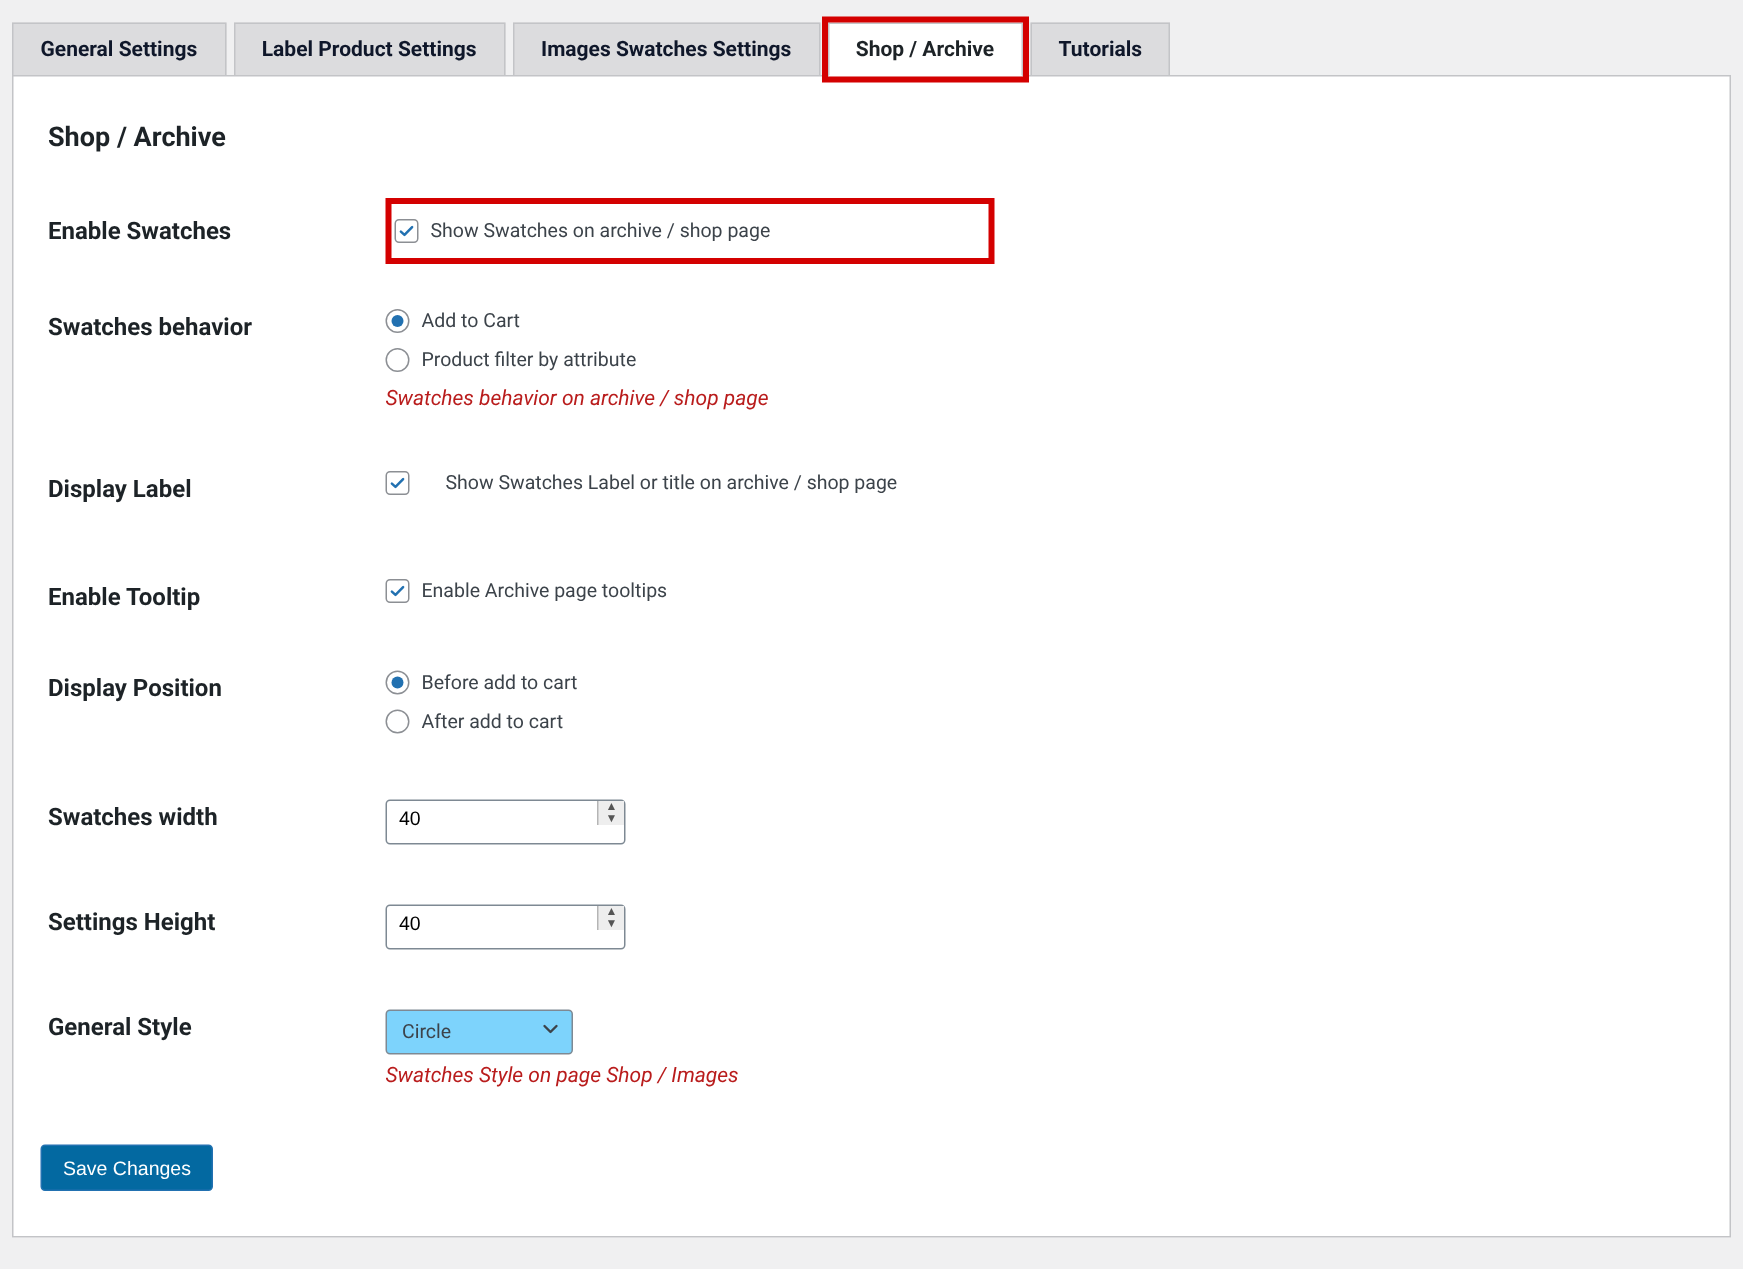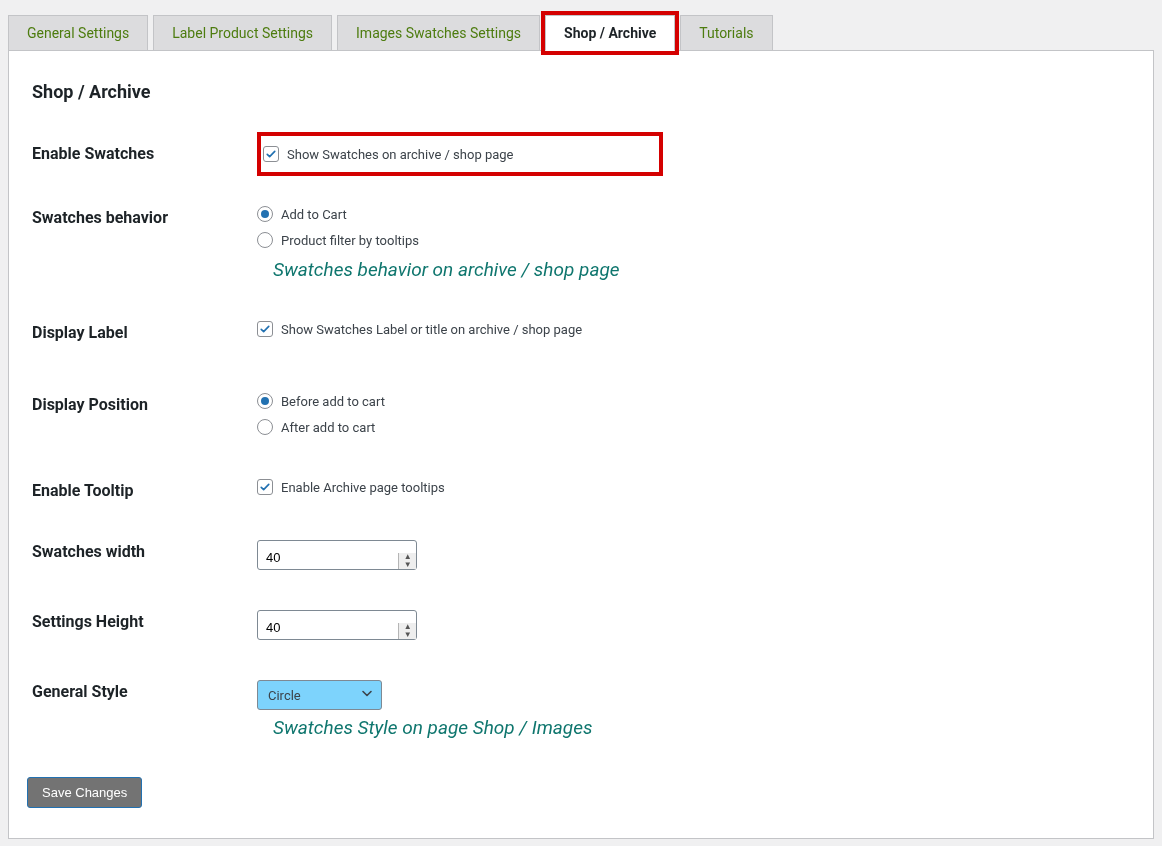--- a/index.html
+++ b/index.html
@@ -16,24 +16,24 @@
   .nav-tabs {
     display: flex;
     align-items: flex-end;
     margin: 0;
     padding: 0;
     list-style: none;
   }
   .nav-tab {
     background: #dcdcde;
     border: 1px solid #c3c4c7;
-    color: #4d7c0f;
+    color: #0f172a;
     padding: 9px 18px;
     font-size: 14px;
-    font-weight: 400;
+    font-weight: 700;
     margin-right: 5px;
     margin-bottom: -1px;
     cursor: pointer;
     position: relative;
   }
   .nav-tab.active {
     background: #fff;
     border-bottom-color: #fff;
     color: #1d2327;
     z-index: 2;
@@ -93,36 +93,35 @@
   }
   .checkbox { border-radius: 3px; }
   .checkbox.checked svg { display: block; }
   .checkbox svg { display: none; width: 12px; height: 12px; }
   .radio { border-radius: 50%; }
   .radio.checked .radio-dot { display: block; }
   .radio-dot { display:none; width: 8px; height: 8px; border-radius:50%; background:#2271b1; }
 
   .desc {
     font-style: italic;
-    color: #0f766e;
+    color: #b91c1c;
     margin-top: 6px;
-    font-size: 19px;
-    margin-left: 16px;
+    font-size: 14px;
   }
 
   .highlight-box {
     position: relative;
     display: inline-block;
     padding: 14px 150px 14px 6px;
   }
   .highlight-box .highlight-red { inset: 0; }
 
   .num-input {
     display: flex;
-    align-items: flex-end;
+    align-items: flex-start;
     width: 160px;
     border: 1px solid #7e8993;
     border-radius: 3px;
     background: #fff;
     height: 30px;
   }
   .num-input input {
     border: none;
     outline: none;
     padding: 4px 8px;
@@ -159,21 +158,21 @@
   .select-chevron {
     position: absolute;
     right: 8px; top: 50%;
     transform: translateY(-50%);
     color: #3c434a;
   }
 
   .save-btn {
     margin-top: 8px;
     margin-left: 0;
-    background: #737373;
+    background: #0369a1;
     color: #fff;
     border: 1px solid #2271b1;
     border-radius: 3px;
     padding: 7px 14px;
     font-size: 13px;
     cursor: pointer;
   }
 </style>
 </head>
 <body>
@@ -218,71 +217,71 @@
         <th>Swatches behavior</th>
         <td>
           <div class="radio-row">
             <span class="radio checked">
                   <span class="radio-dot"></span>
                 </span>
             <span>Add to Cart</span>
           </div>
           <div class="radio-row">
             <span class="radio"></span>
-            <span>Product filter by tooltips</span>
+            <span>Product filter by attribute</span>
           </div>
           <div class="desc">Swatches behavior on archive / shop page</div>
         </td>
       </tr>
 
       <tr>
         <th>Display Label</th>
         <td>
-          <div class="checkbox-row" style="margin-bottom:16px;">
+          <div class="checkbox-row" style="margin-bottom:16px;gap:16px;">
             <span class="checkbox checked">
               <svg viewBox="0 0 16 16">
                     <path d="M3 8.5 L6.2 11.5 L13 4.5" stroke="#2271b1" stroke-width="2.2" fill="none" stroke-linecap="round" stroke-linejoin="round"></path>
                   </svg>
             </span>
             <span>Show Swatches Label or title on archive / shop page</span>
-          </div>
-        </td>
-      </tr>
-
-      <tr>
-        <th>Display Position</th>
-        <td>
-          <div class="radio-row">
-            <span class="radio checked">
-                  <span class="radio-dot"></span>
-                </span>
-            <span>Before add to cart</span>
-          </div>
-          <div class="radio-row">
-            <span class="radio"></span>
-            <span>After add to cart</span>
           </div>
         </td>
       </tr>
 
       <tr>
         <th>Enable Tooltip</th>
         <td>
           <div class="checkbox-row" style="margin-bottom:0;">
             <span class="checkbox checked">
               <svg viewBox="0 0 16 16">
                     <path d="M3 8.5 L6.2 11.5 L13 4.5" stroke="#2271b1" stroke-width="2.2" fill="none" stroke-linecap="round" stroke-linejoin="round"></path>
                   </svg>
             </span>
             <span>Enable Archive page tooltips</span>
           </div>
         </td>
       </tr>
 
       <tr>
+        <th>Display Position</th>
+        <td>
+          <div class="radio-row">
+            <span class="radio checked">
+                  <span class="radio-dot"></span>
+                </span>
+            <span>Before add to cart</span>
+          </div>
+          <div class="radio-row">
+            <span class="radio"></span>
+            <span>After add to cart</span>
+          </div>
+        </td>
+      </tr>
+
+      <tr>
         <th>Swatches width</th>
         <td>
           <div class="num-input">
             <input type="text" value="40" style="">
             <div class="spinner">
               <span class="spinner-up">▲</span>
               <span class="spinner-down">▼</span>
             </div>
           </div>
         </td>

